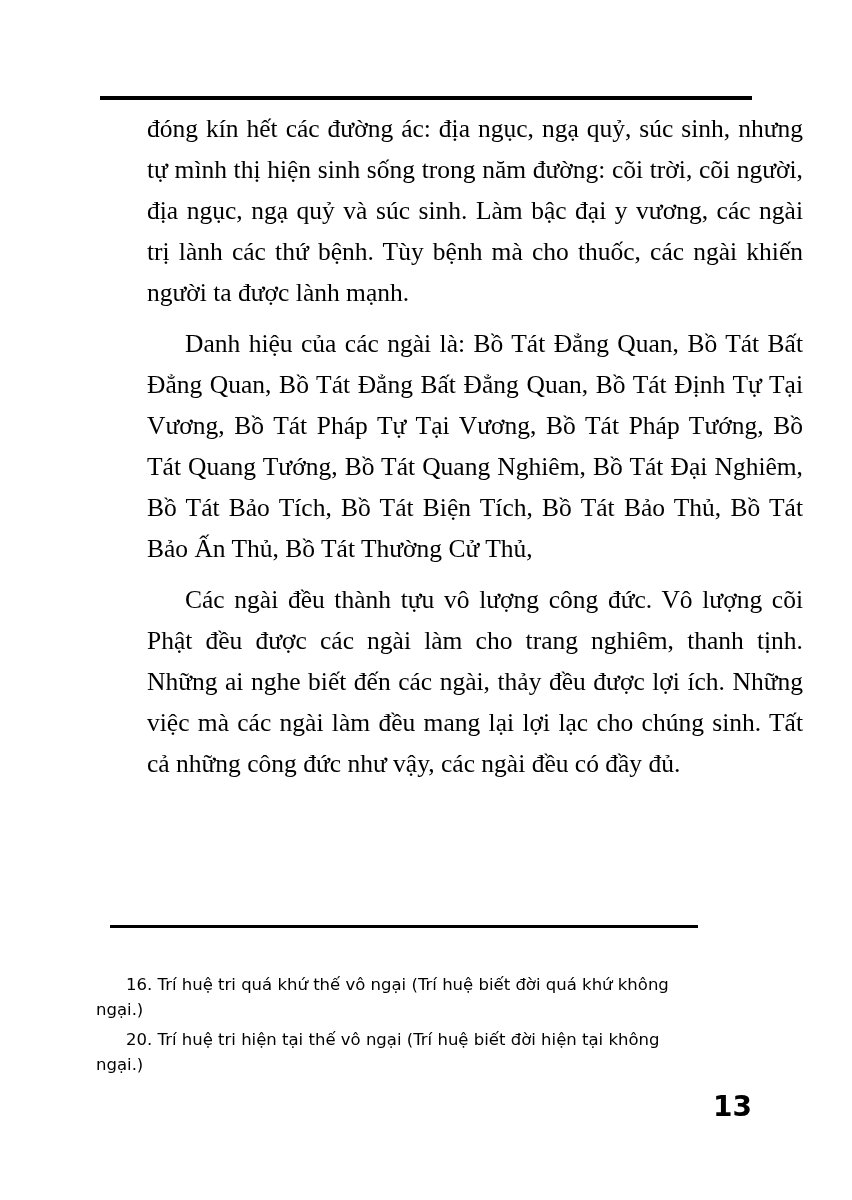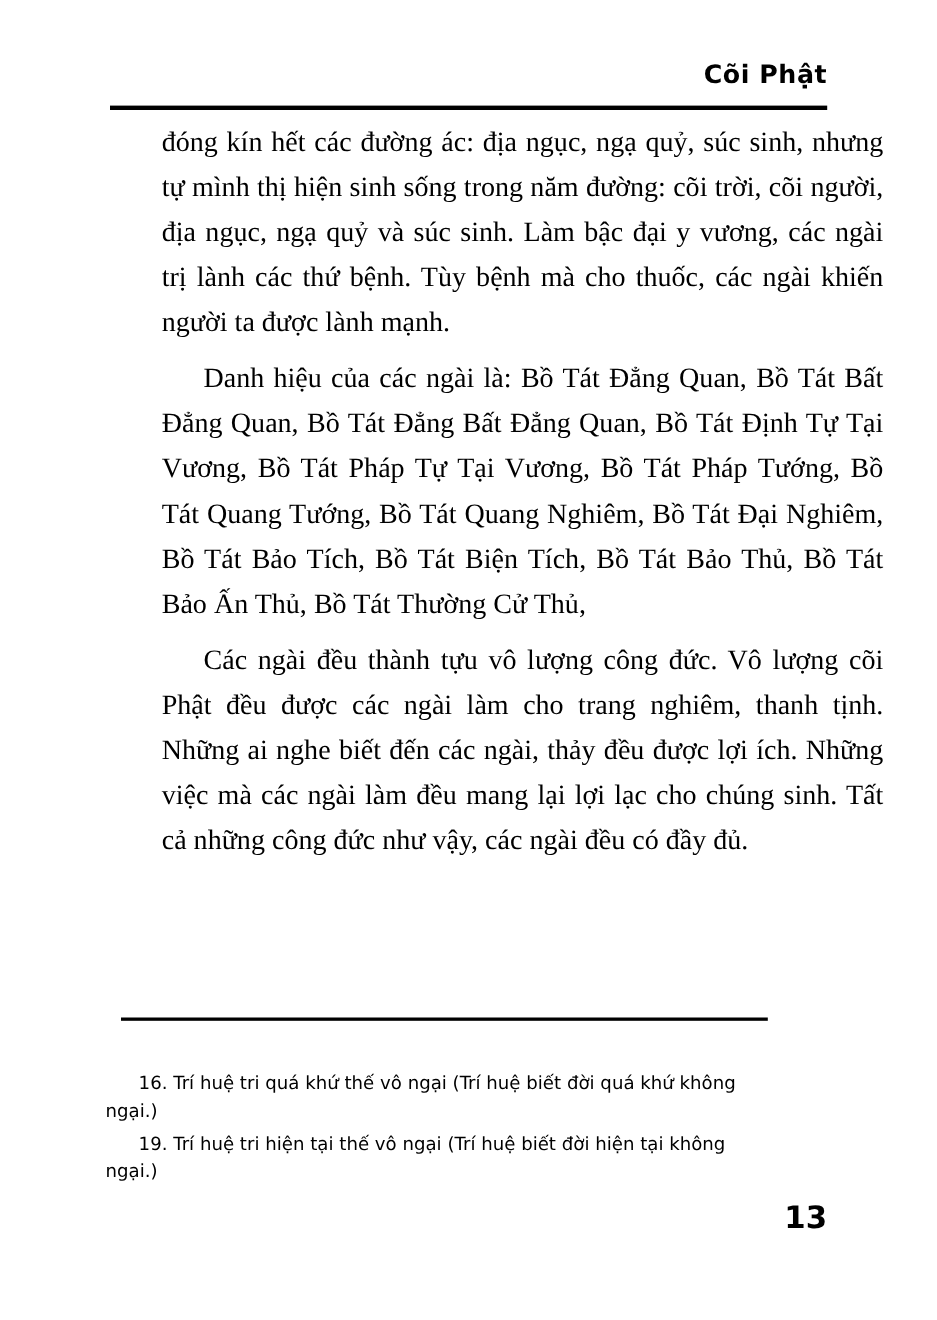--- a/index.html
+++ b/index.html
@@ -91,31 +91,30 @@
     font-family: "DejaVu Sans", sans-serif;
     font-weight: bold;
     font-size: 28px;
   }
 </style>
 </head>
 <body>
 
 <div class="page">
 
-  <div class="header">Cõi Phật</div>
   <div class="header-rule"></div>
 
   <div class="body-text">
     <p class="first">đóng kín hết các đường ác: địa ngục, ngạ quỷ, súc sinh, nhưng tự mình thị hiện sinh sống trong năm đường: cõi trời, cõi người, địa ngục, ngạ quỷ và súc sinh. Làm bậc đại y vương, các ngài trị lành các thứ bệnh. Tùy bệnh mà cho thuốc, các ngài khiến người ta được lành mạnh.</p>
     <p>Danh hiệu của các ngài là: Bồ Tát Đẳng Quan, Bồ Tát Bất Đẳng Quan, Bồ Tát Đẳng Bất Đẳng Quan, Bồ Tát Định Tự Tại Vương, Bồ Tát Pháp Tự Tại Vương, Bồ Tát Pháp Tướng, Bồ Tát Quang Tướng, Bồ Tát Quang Nghiêm, Bồ Tát Đại Nghiêm, Bồ Tát Bảo Tích, Bồ Tát Biện Tích, Bồ Tát Bảo Thủ, Bồ Tát Bảo Ấn Thủ, Bồ Tát Thường Cử Thủ,</p>
     <p>Các ngài đều thành tựu vô lượng công đức. Vô lượng cõi Phật đều được các ngài làm cho trang nghiêm, thanh tịnh. Những ai nghe biết đến các ngài, thảy đều được lợi ích. Những việc mà các ngài làm đều mang lại lợi lạc cho chúng sinh. Tất cả những công đức như vậy, các ngài đều có đầy đủ.</p>
   </div>
 
   <div class="footnote-rule"></div>
 
   <div class="footnotes">
     <p>16. Trí huệ tri quá khứ thế vô ngại (Trí huệ biết đời quá khứ không ngại.)</p>
-    <p>19. Trí huệ tri hiện tại thế vô ngại (Trí huệ biết đời hiện tại không ngại.)</p>
+    <p>20. Trí huệ tri hiện tại thế vô ngại (Trí huệ biết đời hiện tại không ngại.)</p>
   </div>
 
   <div class="page-number">13</div>
 
 </div>
 
 </body></html>

